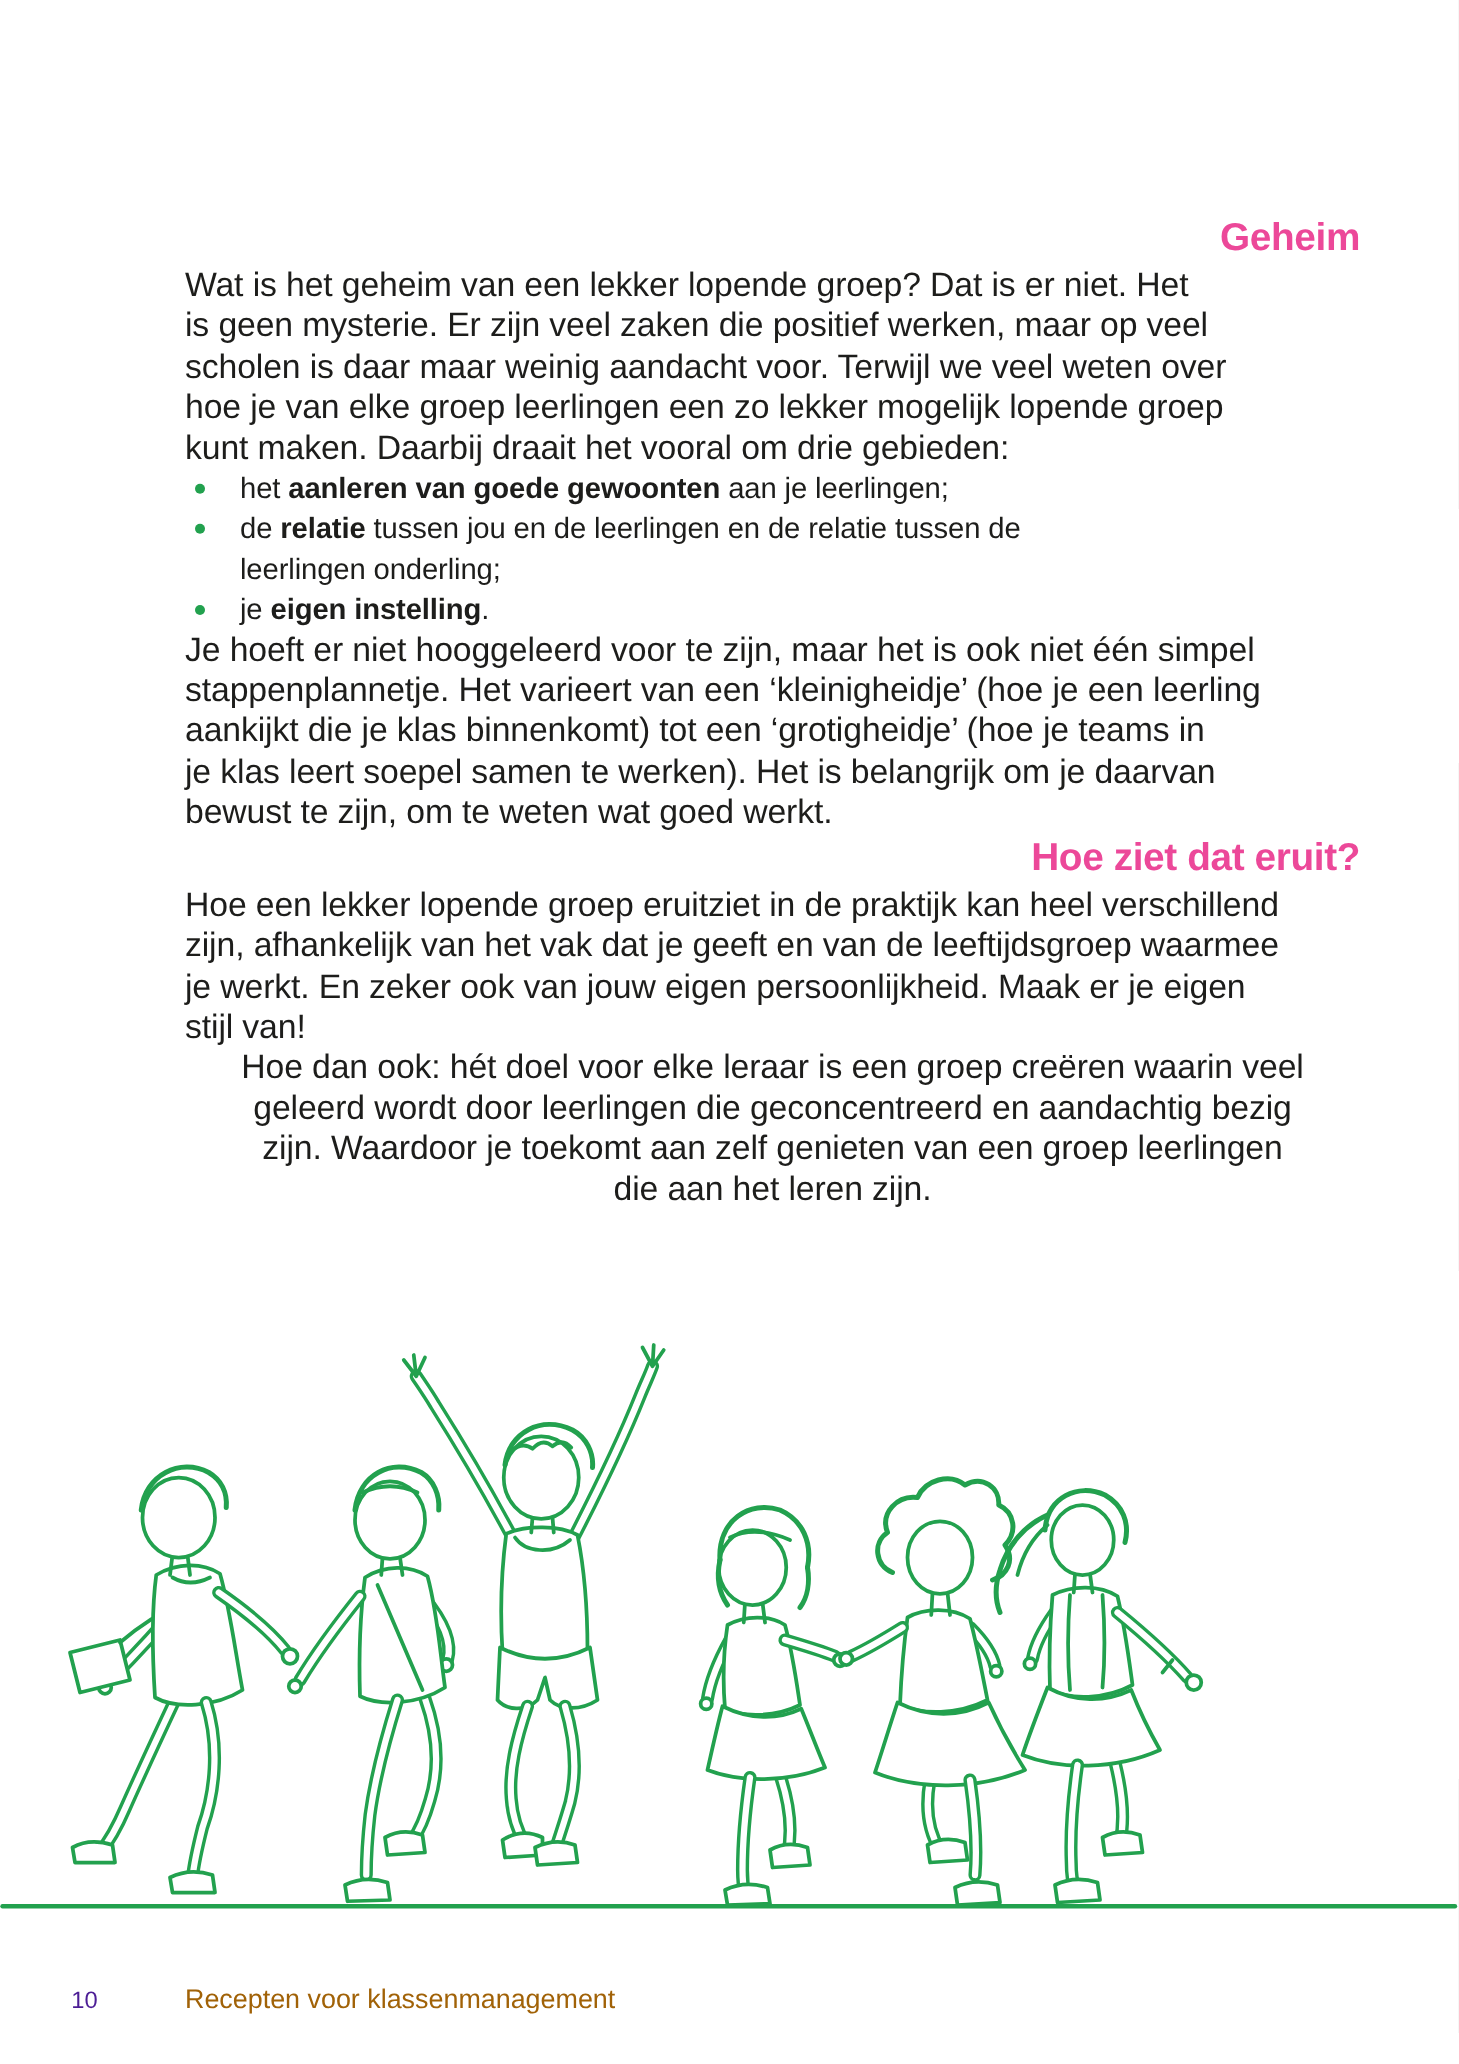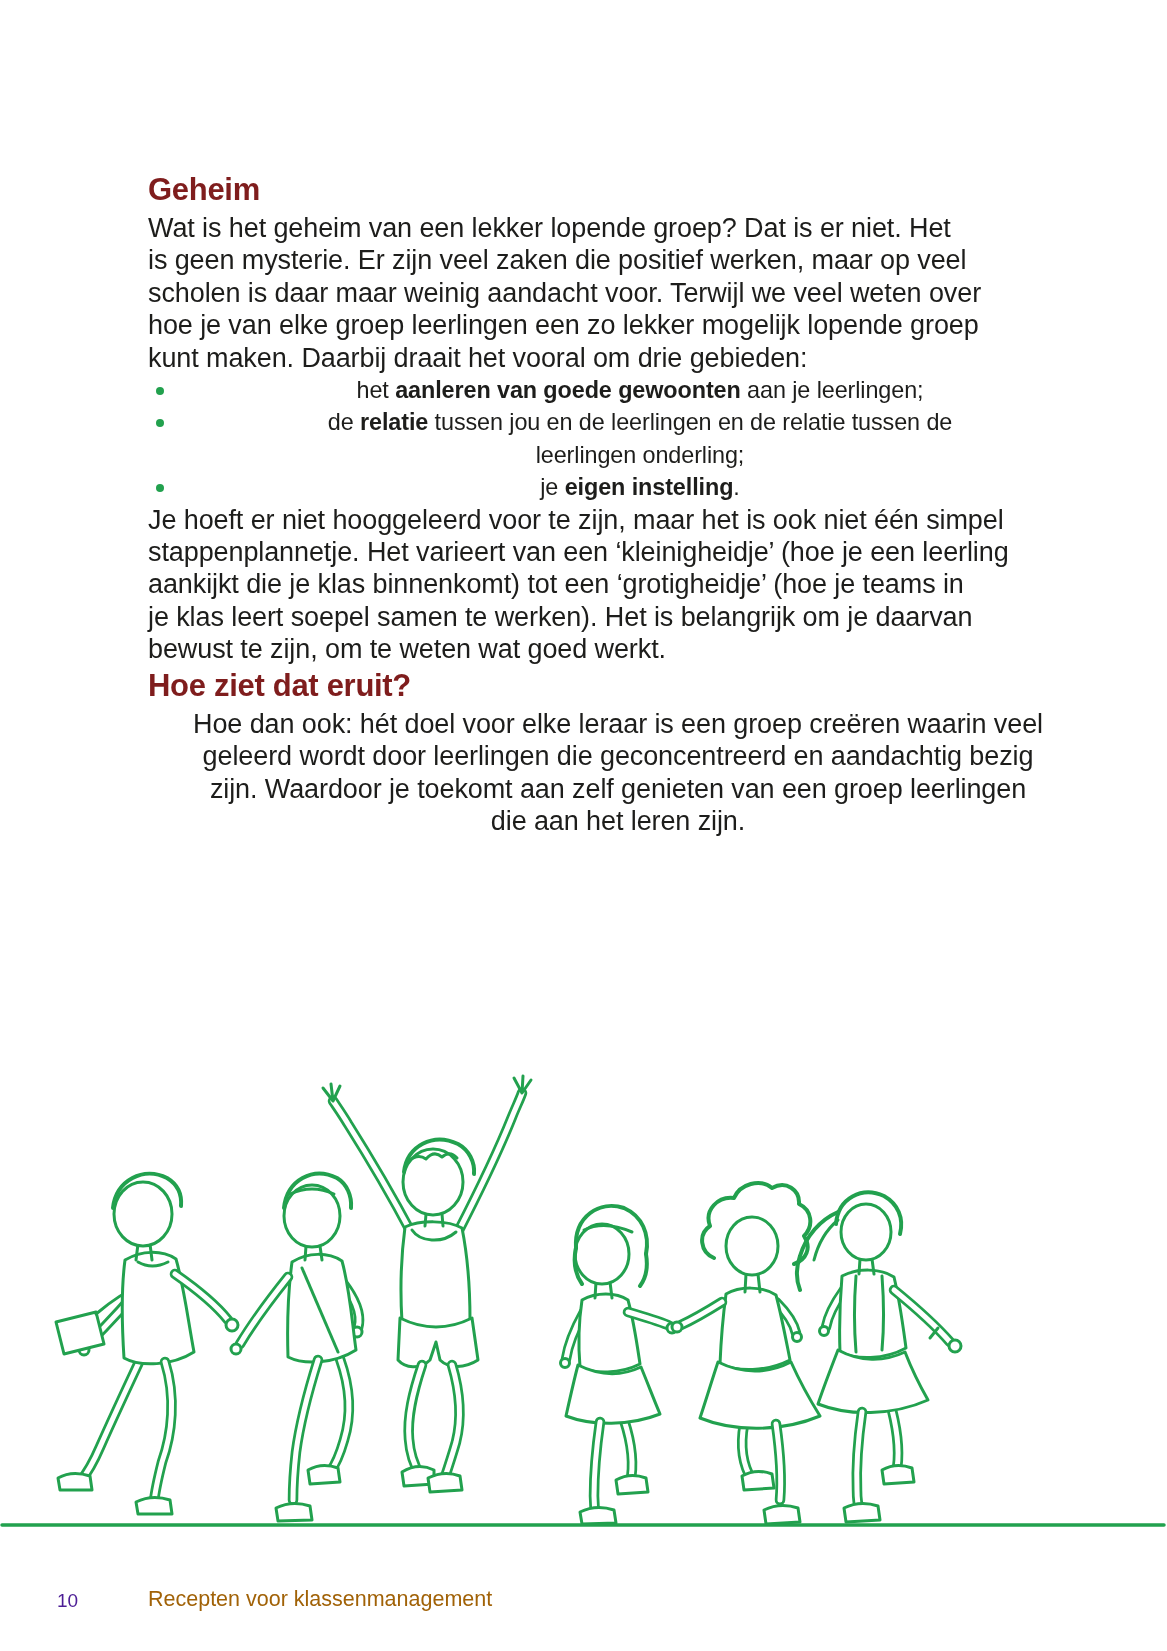--- a/index.html
+++ b/index.html
@@ -11,28 +11,28 @@
     color:#1d1d1b;
     overflow:hidden;
     margin:0 auto;
   }
   .content{
     position:absolute;
     left:148px;top:170px;width:940px;
   }
   h1.sec{
     font-size:31px;line-height:40px;font-weight:700;
-    letter-spacing:-0.3px;margin:0 0 2px 0;color:#7f1d1d;
+    letter-spacing:-0.3px;margin:0 0 2px 0;color:#ec4899;text-align:right;
   }
   p.body{
     font-size:27px;line-height:32.4px;font-weight:400;
     margin:0;white-space:pre;letter-spacing:-0.1px;
   }
   ul.bullets{
-    list-style:none;margin:0;padding:0;text-align:center;
+    list-style:none;margin:0;padding:0;
   }
   ul.bullets li{
     position:relative;padding-left:44px;
     font-size:23.4px;line-height:32.4px;white-space:pre;letter-spacing:-0.1px;
   }
   ul.bullets li .dot{
     position:absolute;left:8px;top:13px;
     width:8px;height:8px;border-radius:50%;
     background:#22a14e;
   }
@@ -84,20 +84,24 @@
     </ul>
 
     <p class="body gap-p">Je hoeft er niet hooggeleerd voor te zijn, maar het is ook niet één simpel
 stappenplannetje. Het varieert van een ‘kleinigheidje’ (hoe je een leerling
 aankijkt die je klas binnenkomt) tot een ‘grotigheidje’ (hoe je teams in
 je klas leert soepel samen te werken). Het is belangrijk om je daarvan
 bewust te zijn, om te weten wat goed werkt.</p>
 
     <h1 class="sec gap-h">Hoe ziet dat eruit?</h1>
 
+    <p class="body">Hoe een lekker lopende groep eruitziet in de praktijk kan heel verschillend
+zijn, afhankelijk van het vak dat je geeft en van de leeftijdsgroep waarmee
+je werkt. En zeker ook van jouw eigen persoonlijkheid. Maak er je eigen
+stijl van!</p>
 
     <p class="body gap-p2">Hoe dan ook: hét doel voor elke leraar is een groep creëren waarin veel
 geleerd wordt door leerlingen die geconcentreerd en aandachtig bezig
 zijn. Waardoor je toekomt aan zelf genieten van een groep leerlingen
 die aan het leren zijn.</p>
 
   </div>
 
   <svg class="illus" viewBox="0 0 1167 470" aria-hidden="true">
     <defs>

